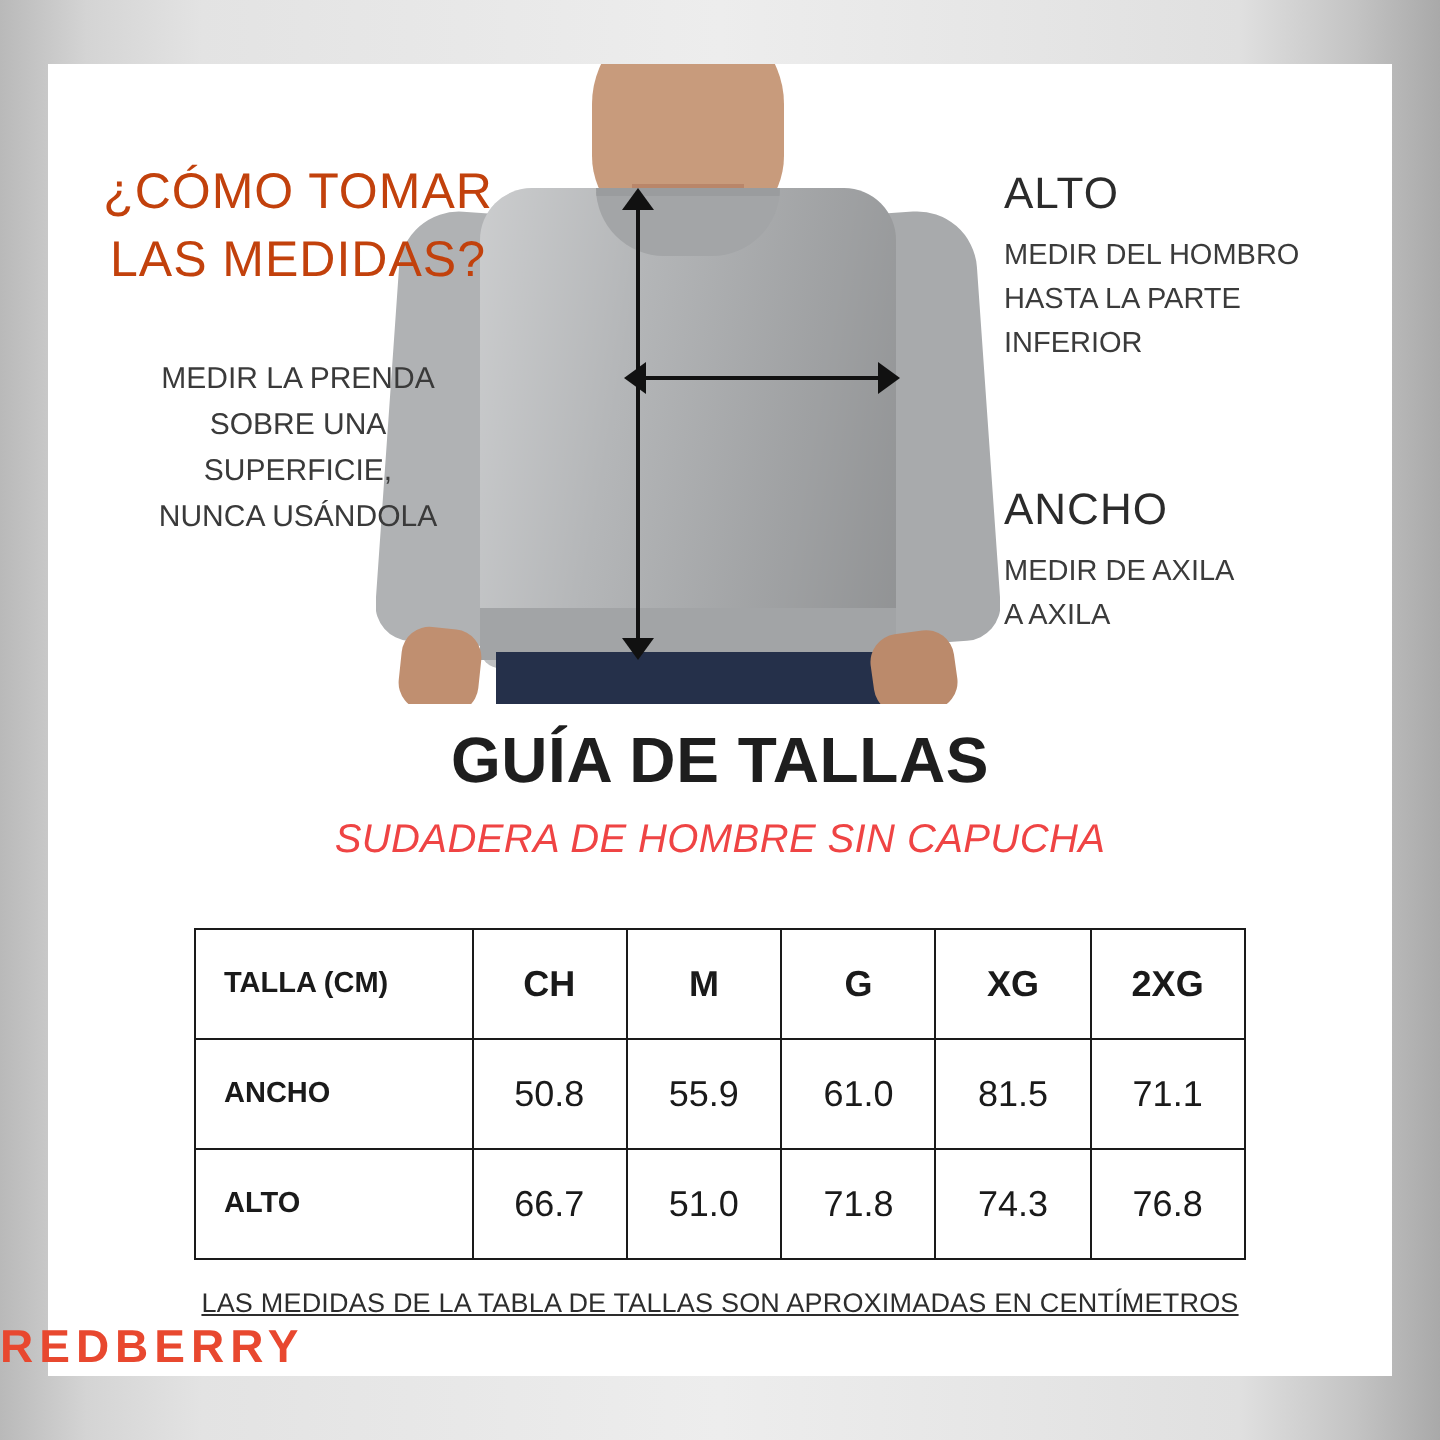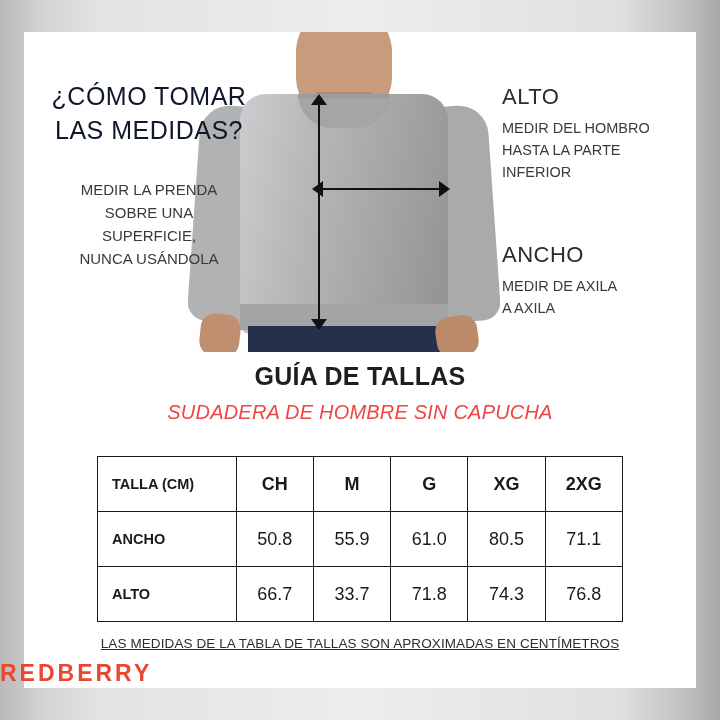--- a/index.html
+++ b/index.html
@@ -202,21 +202,21 @@
   .left-block {
     position: absolute;
     left: 10px;
     top: 48px;
     width: 230px;
     text-align: center;
   }
   .left-title {
     font-size: 25px;
     letter-spacing: 0.5px;
-    color: #0f172a;
+    color: #c2410c;
     line-height: 1.35;
     font-weight: 400;
   }
   .left-sub {
     margin-top: 30px;
     font-size: 15px;
     color: #3a3a3a;
     line-height: 1.55;
   }
 
@@ -248,21 +248,21 @@
 
   
   .guide {
     position: absolute;
     left: 0;
     top: 330px;
     width: 672px;
     text-align: center;
   }
   .guide-title {
-    font-size: 25px;
+    font-size: 32px;
     font-weight: bold;
     color: #1e1e1e;
     letter-spacing: 0.3px;
   }
   .guide-sub {
     margin-top: 10px;
     font-size: 20px;
     color: #ef4444;
     letter-spacing: 0.2px;
     font-style: italic;
@@ -389,27 +389,27 @@
             <td>M</td>
             <td>G</td>
             <td>XG</td>
             <td>2XG</td>
           </tr>
           <tr>
             <td class="rowhead">ANCHO</td>
             <td>50.8</td>
             <td>55.9</td>
             <td>61.0</td>
-            <td>80.5</td>
+            <td>81.5</td>
             <td>71.1</td>
           </tr>
           <tr>
             <td class="rowhead">ALTO</td>
             <td>66.7</td>
-            <td>33.7</td>
+            <td>51.0</td>
             <td>71.8</td>
             <td>74.3</td>
             <td>76.8</td>
           </tr>
         </tbody>
       </table>
 
       <div class="note">LAS MEDIDAS DE LA TABLA DE TALLAS SON APROXIMADAS EN CENTÍMETROS</div>
     </div>
   </div>

